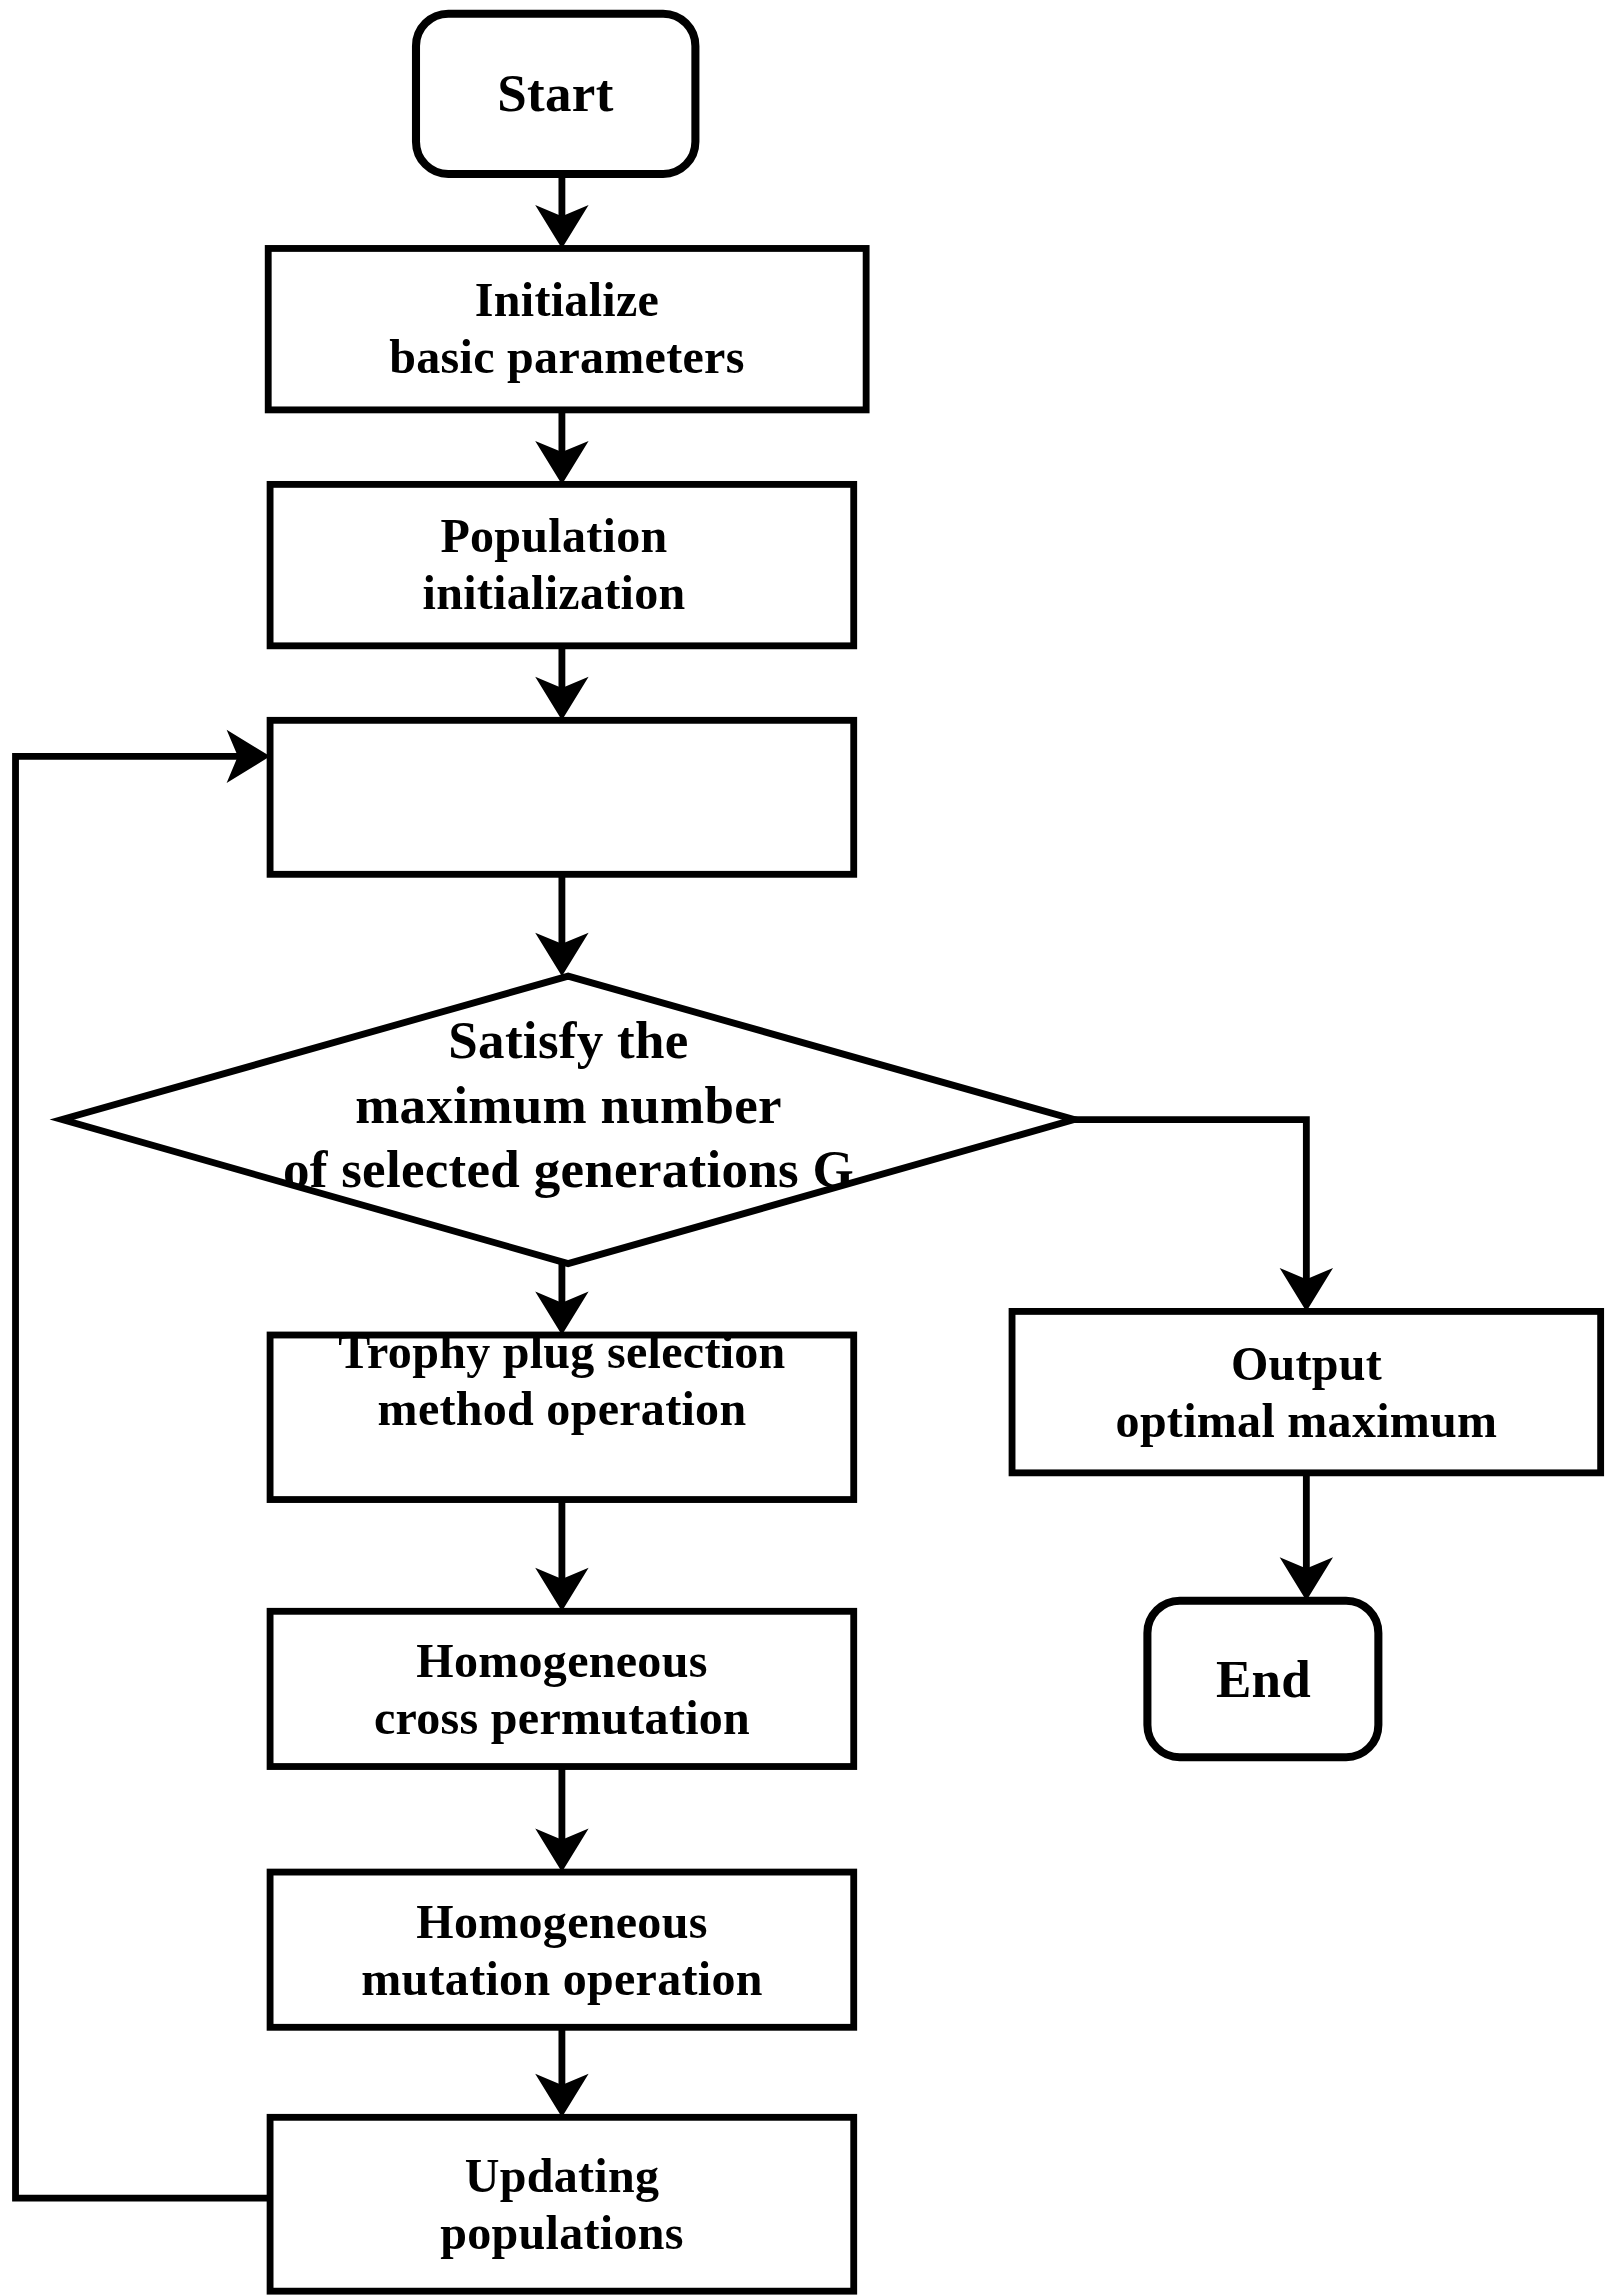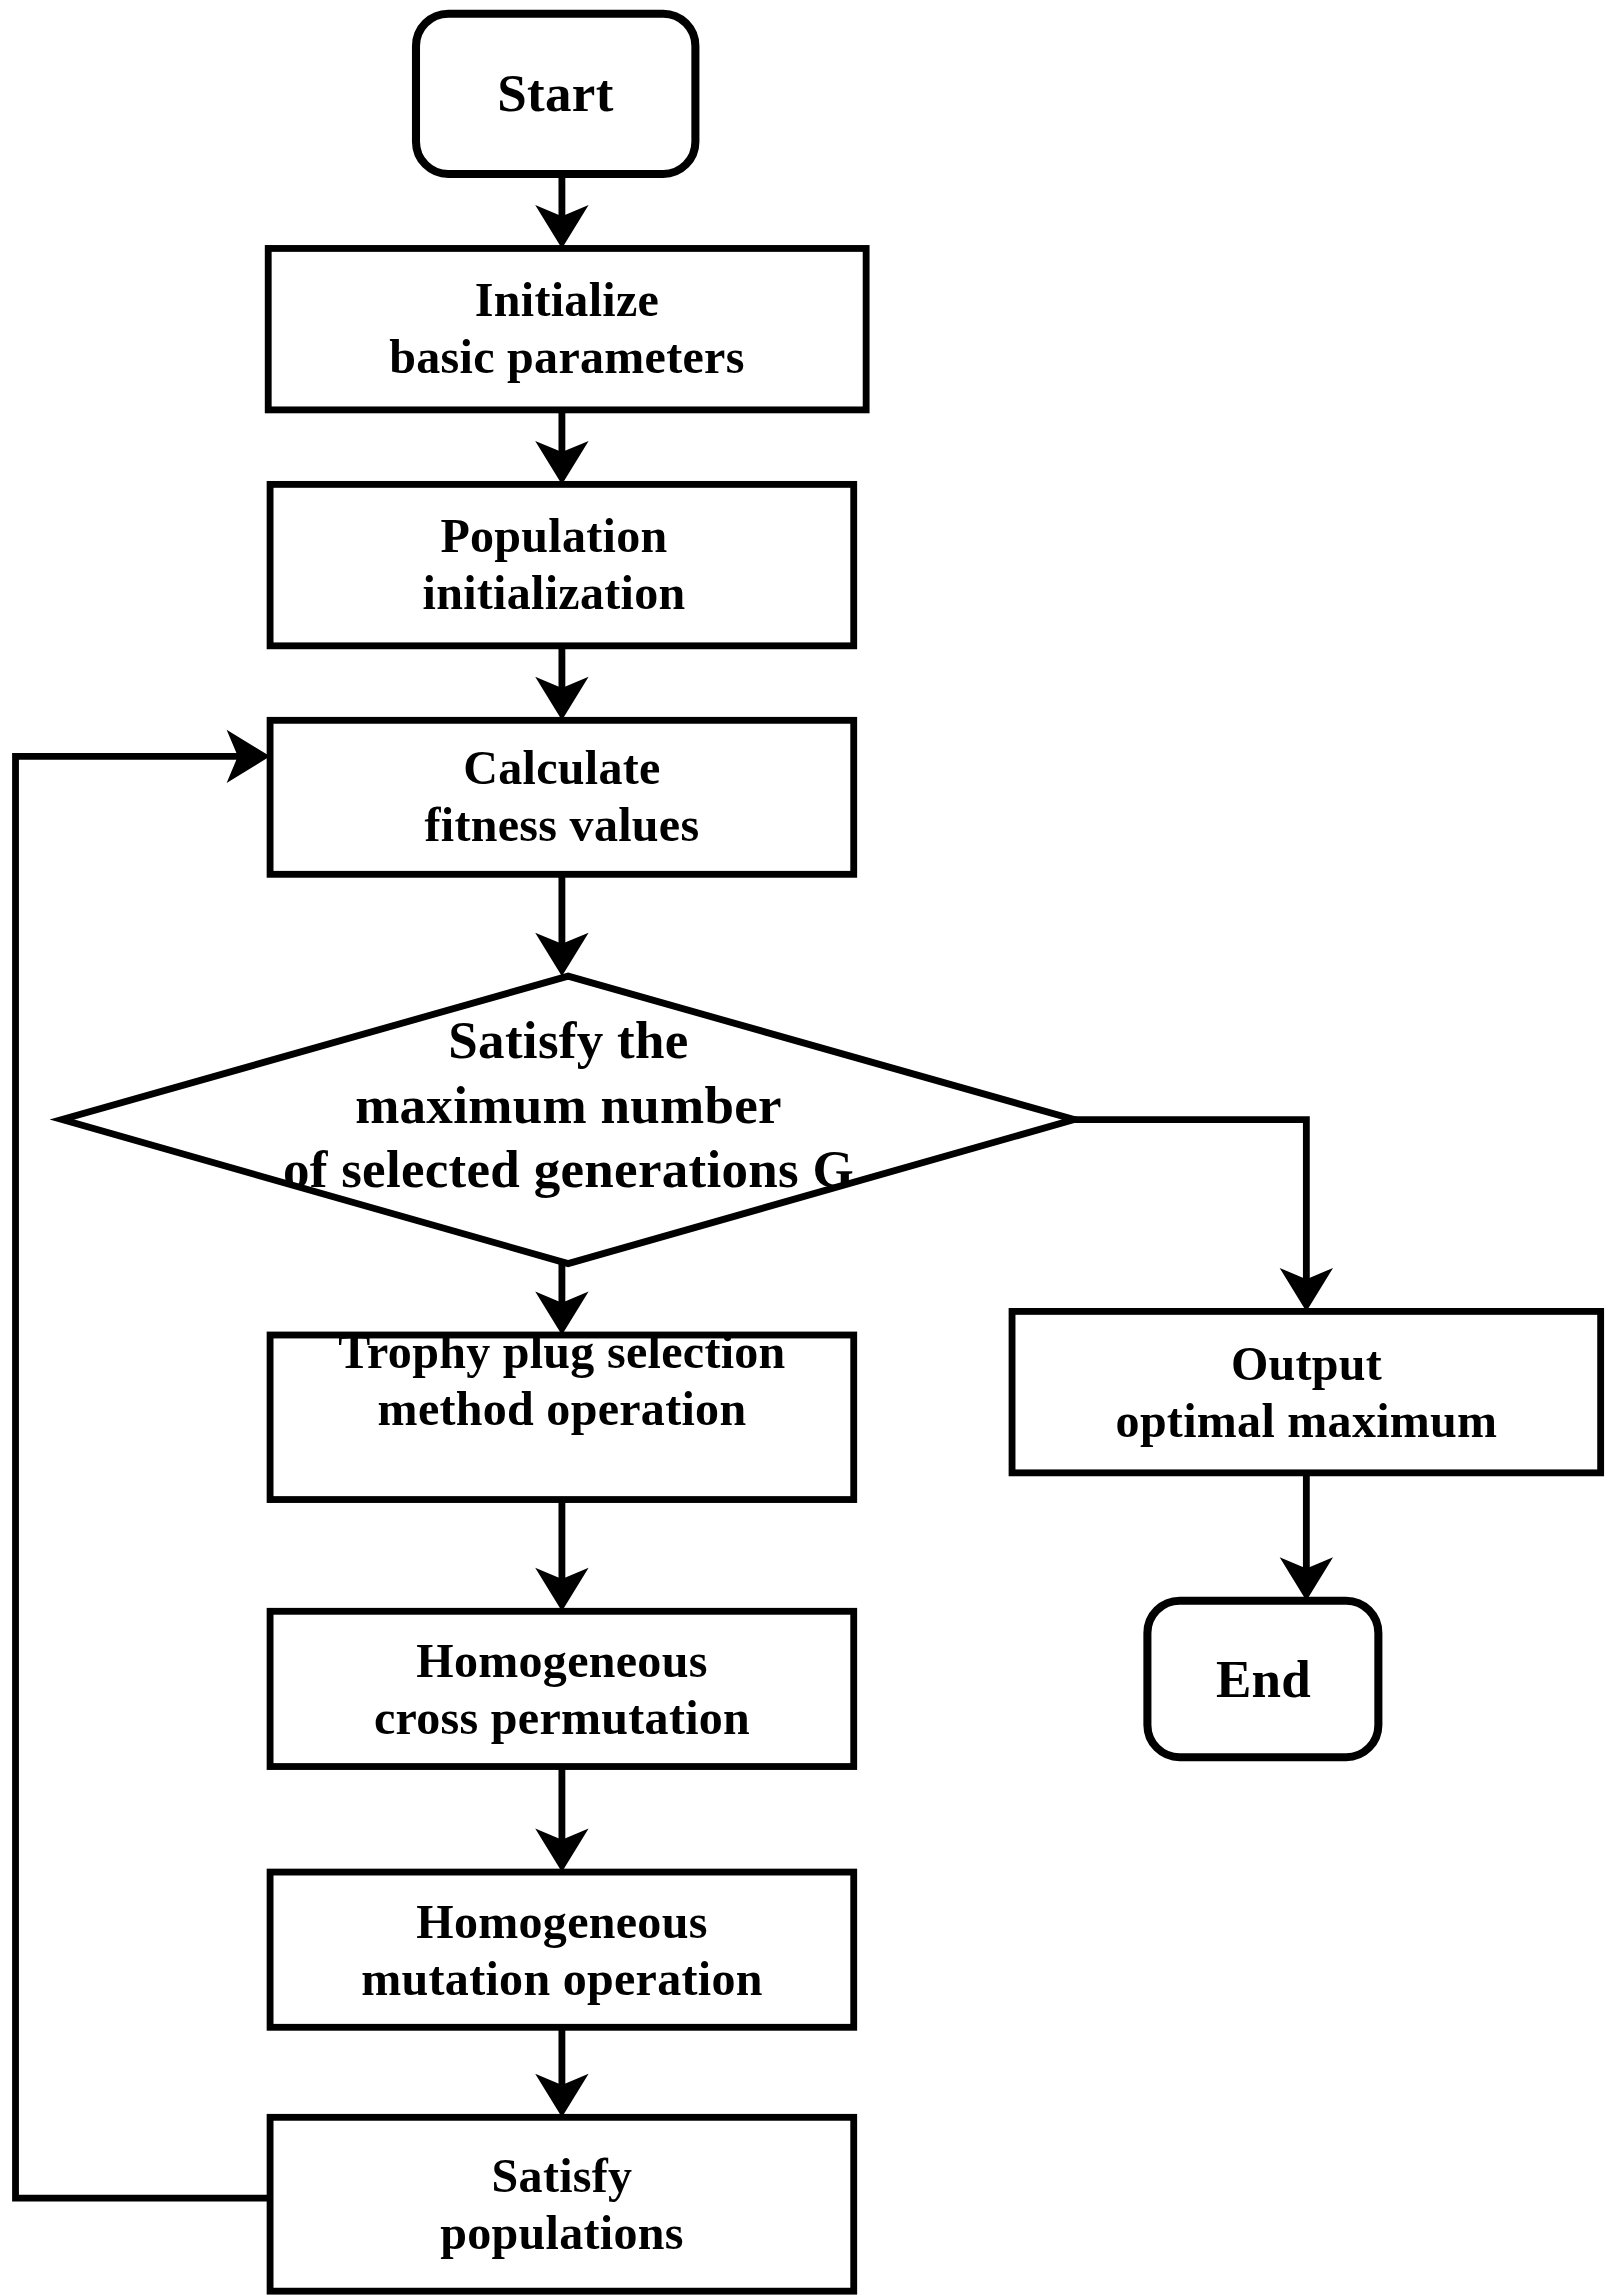--- a/index.html
+++ b/index.html
@@ -162,37 +162,35 @@
   </svg>
 
   <div class="node-label terminal" style="left:416px; top:13.7px; width:279px; height:160px;">Start</div>
 
   <div class="node-label" style="left:268px; top:248px; width:598px; height:161px;">Initialize
 basic parameters</div>
 
   <div class="node-label" style="left:262px; top:484px; width:584px; height:161px;">Population
 initialization</div>
 
-  <div class="node-label" style="left:270px; top:720px; width:584px; height:154px;">Calculate
-fitness values</div>
 
   <div class="node-label decision" style="left:177px; top:1012px; width:783px; height:186px;">Satisfy the
 maximum number
 of selected generations G</div>
 
   <div class="node-label" style="left:270px; top:1298px; width:584px; height:165px;">Trophy plug selection
 method operation</div>
 
   <div class="node-label" style="left:270px; top:1612px; width:584px; height:155px;">Homogeneous
 cross permutation</div>
 
   <div class="node-label" style="left:270px; top:1873px; width:584px; height:155px;">Homogeneous
 mutation operation</div>
 
-  <div class="node-label" style="left:270px; top:2118px; width:584px; height:174px;">Satisfy
+  <div class="node-label" style="left:270px; top:2118px; width:584px; height:174px;">Updating
 populations</div>
 
   <div class="node-label" style="left:1012px; top:1312px; width:589px; height:161px;">Output
 optimal maximum</div>
 
   <div class="node-label terminal" style="left:1148px; top:1601px; width:231px; height:157px;">End</div>
 
 </div>
 
 

